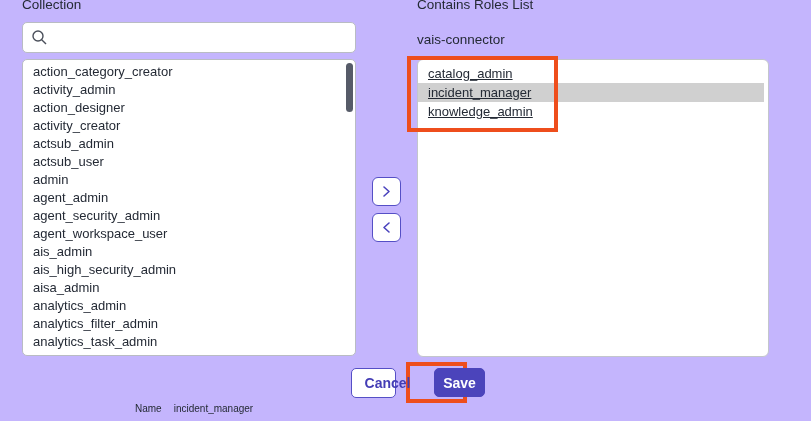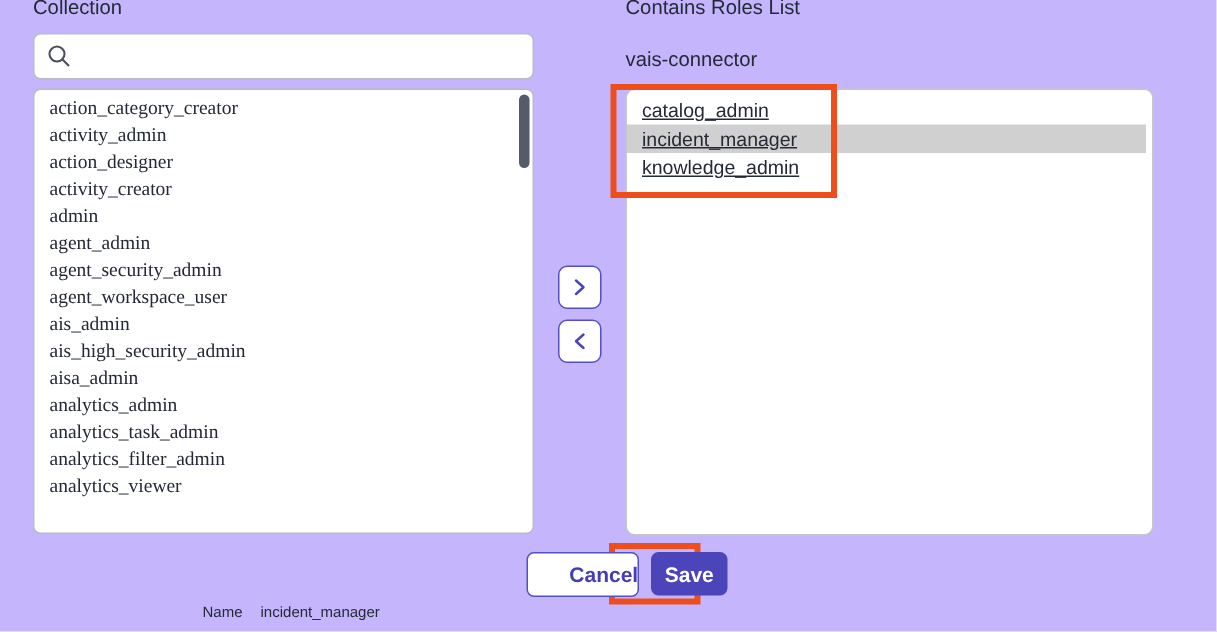--- a/index.html
+++ b/index.html
@@ -15,21 +15,21 @@
     width:100%; height:100%; border:1px solid var(--border,#b9bcc3); border-radius:5px;
     padding:0 8px 0 32px; font-size:13px; font-family:inherit; color:var(--text,#242a35); outline:none;
   }
   .searchwrap .sicon { position:absolute; left:9px; top:7px; width:17px; height:17px; pointer-events:none; }
 
   
   .listbox {
     position:absolute; background:#fff; border:1px solid var(--border,#b9bcc3);
     border-radius:5px; overflow:hidden; font-size:13px;
   }
-  .listbox.left  { left:22px;  top:59px; width:334px; height:297px; padding-top:3px;font-family:Liberation Serif, serif; }
+  .listbox.left  { left:22px;  top:59px; width:334px; height:297px; padding-top:3px; }
   .listbox.right { left:417px; top:59px; width:352px; height:298px; padding-top:4px; border-radius:6px; border-color:#c3c6cc; }
   .row { line-height:18px; padding-left:10px; white-space:nowrap; cursor:default; }
   .listbox.right .row { line-height:19px; margin-right:4px;text-decoration:underline; }
   .row.selected { background:var(--selection,#d0d0d0); }
 
   
   .thumb { position:absolute; right:2px; top:3px; width:7px; height:49px; border-radius:4px; background:#565b68; }
 
   
   .arrowbtn {
@@ -37,21 +37,21 @@
     border:1.5px solid var(--accent,#554fc6); border-radius:6px;
     display:flex; align-items:center; justify-content:center; cursor:pointer; padding:0;
   }
   .arrowbtn svg { display:block; }
 
   
   .btn {
     position:absolute; top:368px; height:30px; border-radius:5px; font-family:inherit;
     font-size:14px; font-weight:bold; display:flex; align-items:center; justify-content:center; cursor:pointer;
   }
-  .btn.cancel { left:351px; width:75px; background:#fff; border:1.5px solid var(--accent,#554fc6); color:var(--accent-text,#443db5);padding-left:28px; }
+  .btn.cancel { left:351px; width:45px; background:#fff; border:1.5px solid var(--accent,#554fc6); color:var(--accent-text,#443db5);padding-left:28px; }
   .btn.save   { left:434px; width:51px; height:29px; background:var(--accent-fill,#4b44bb); border:1px solid var(--accent-fill,#4b44bb); color:#fff; }
 
   
   .annot { position:absolute; border:4px solid var(--annotation,#ee4e1c); background:transparent; pointer-events:none; }
   .annot.roles { left:407px; top:56px;  width:151px; height:76px; }
   .annot.save  { left:406px; top:362px; width:61px;  height:41px; }
 
   
   .namerow { position:absolute; left:135px; top:403px; display:flex; gap:12px; font-size:10px; }
 </style>
@@ -72,30 +72,32 @@
       </svg>
     </span>
     <input type="text" placeholder="" style="">
   </div>
 
   <div class="listbox left">
     <div class="row">action_category_creator</div>
     <div class="row">activity_admin</div>
     <div class="row">action_designer</div>
     <div class="row">activity_creator</div>
+    <div class="row">actsub_admin</div>
+    <div class="row">actsub_user</div>
     <div class="row">admin</div>
     <div class="row">agent_admin</div>
     <div class="row">agent_security_admin</div>
     <div class="row">agent_workspace_user</div>
     <div class="row">ais_admin</div>
     <div class="row">ais_high_security_admin</div>
     <div class="row">aisa_admin</div>
     <div class="row">analytics_admin</div>
+    <div class="row">analytics_filter_admin</div>
     <div class="row">analytics_task_admin</div>
-    <div class="row">analytics_filter_admin</div>
     <div class="row">analytics_viewer</div>
     <div class="thumb"></div>
   </div>
 
   <button class="arrowbtn" style="top:177px;">
     <span>
       <svg width="13" height="13" viewBox="0 0 13 13">
         <polyline points="4,2 9,6.5 4,11" fill="none" stroke="#4a43bd" stroke-width="1.6" stroke-linecap="round" stroke-linejoin="round"></polyline>
       </svg>
     </span>

